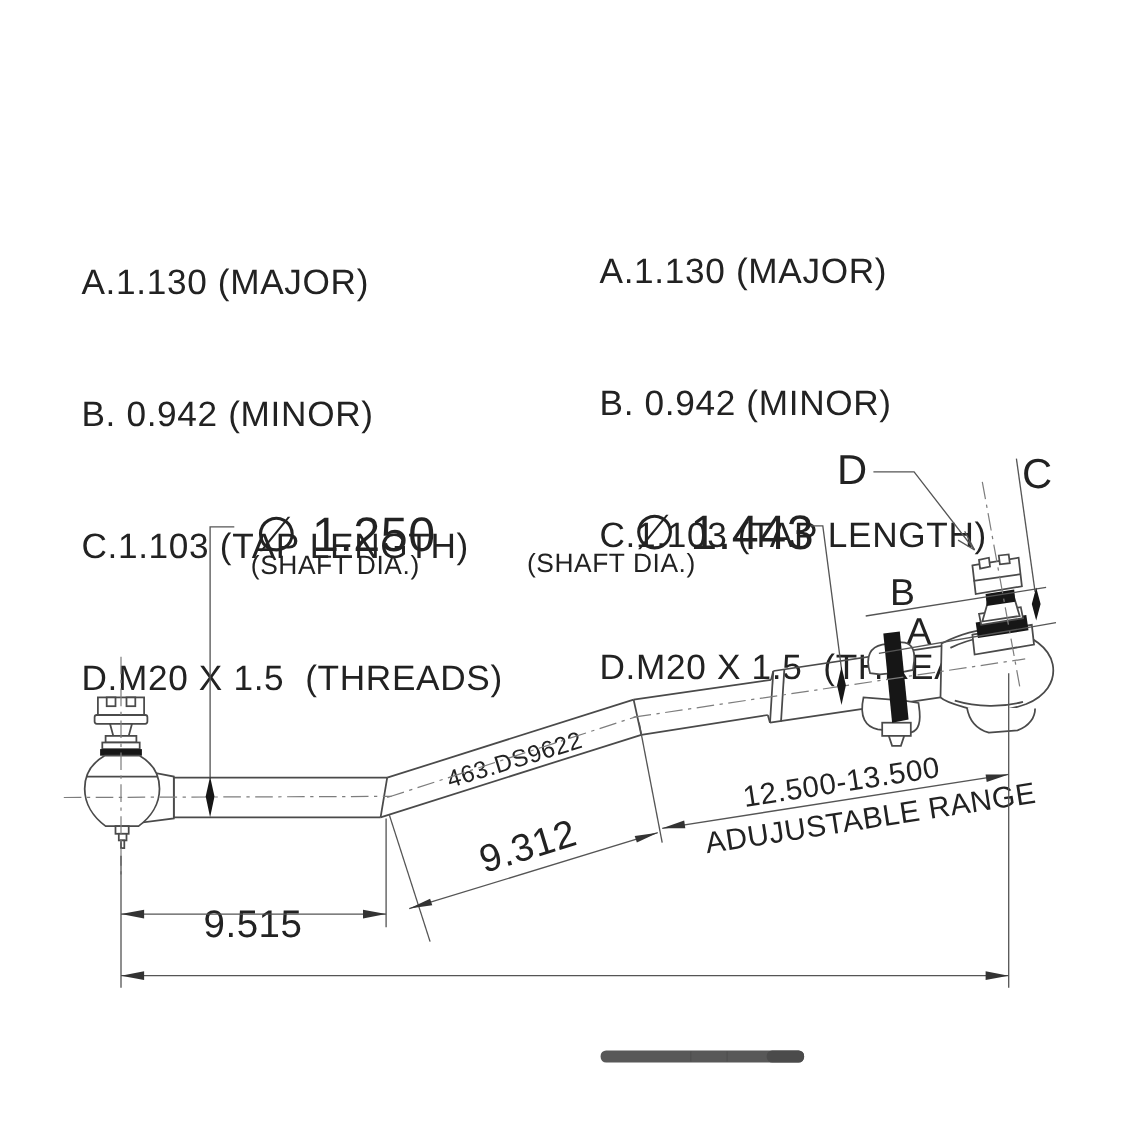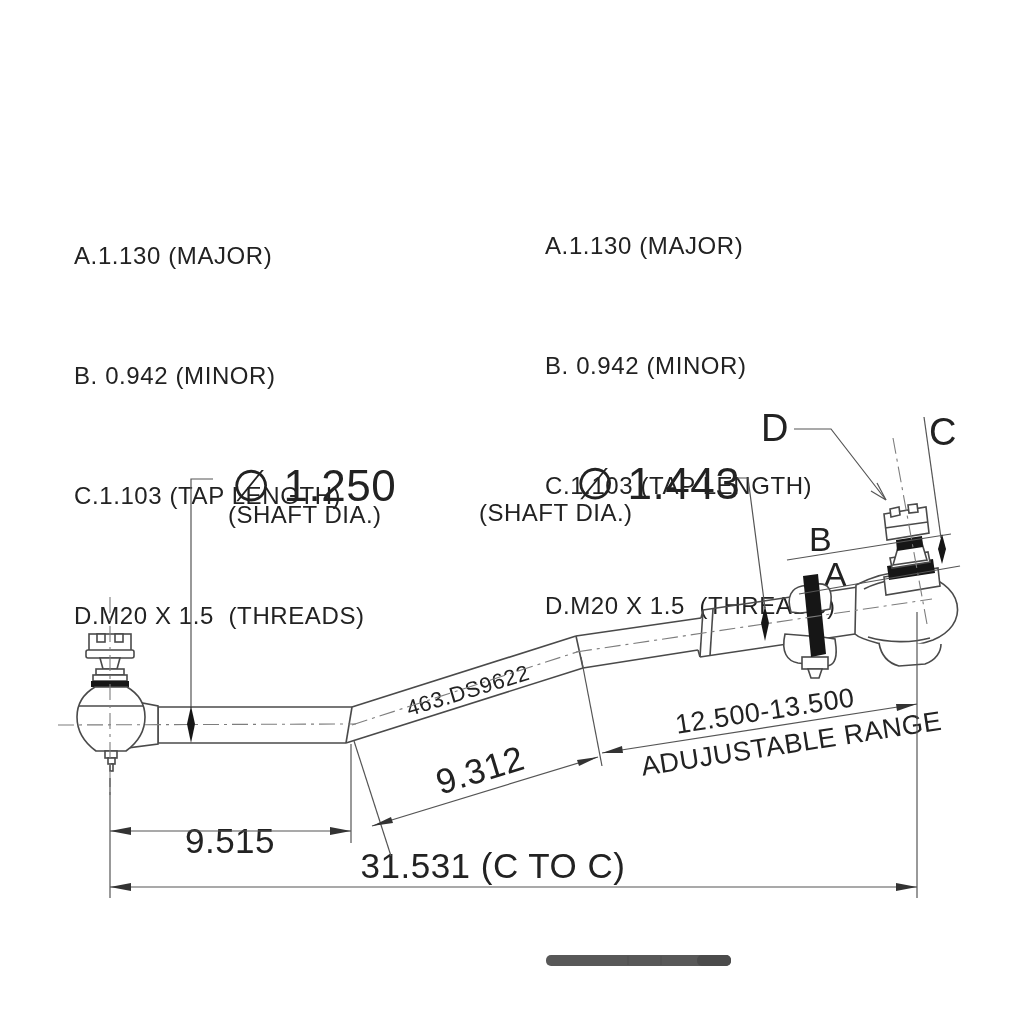--- a/index.html
+++ b/index.html
@@ -2,21 +2,21 @@
 <html><head>
 <meta charset="utf-8">
 <style>
   html,body{margin:0;padding:0;background:#fff;}
   .stage{
     position:relative;width:1024px;height:1024px;background:#ffffff;
     overflow:hidden;font-family:"Liberation Sans",sans-serif;color:#222;
     margin:0 auto;
   }
   .txt{position:absolute;white-space:pre;color:#222;}
-  .spec{font-size:24px;line-height:40px;letter-spacing:.6px;font-weight:400;}
+  .spec{font-size:32px;line-height:40px;letter-spacing:.6px;font-weight:400;}
   .callout-dia{font-size:44px;letter-spacing:.5px;}
   .callout-sub{font-size:24px;letter-spacing:.5px;text-align:right;}
   .pt-label{font-size:38px;letter-spacing:.5px;}
   .dim-num{font-size:35px;letter-spacing:.5px;text-align:center;}
   .dim-sm{font-size:27px;letter-spacing:.5px;text-align:center;}
   .partnum{font-size:22px;letter-spacing:.5px;text-align:center;}
   .rot17{transform:rotate(-17deg);}
   .rot9{transform:rotate(-8.8deg);}
   svg{position:absolute;left:0;top:0;}
   .ol{fill:none;stroke:#4a4a4a;stroke-width:1.6;}
@@ -54,21 +54,20 @@
   <div class="txt pt-label" style="left:929px;top:411px;">C</div>
   <div class="txt pt-label" style="left:809px;top:520px;font-size:34px;">B</div>
   <div class="txt pt-label" style="left:824px;top:555px;font-size:34px;">A</div>
 
   <div class="txt partnum rot17" style="left:398px;top:678px;width:140px;">463.DS9622</div>
 
   <div class="txt dim-num" style="left:168px;top:789px;width:124px;margin-top:32px;">9.515</div>
   <div class="txt dim-num rot17" style="left:420px;top:750px;width:120px;">9.312</div>
   <div class="txt dim-sm rot9" style="left:665px;top:696px;width:200px;">12.500-13.500</div>
   <div class="txt dim-sm rot9" style="left:640px;top:732px;width:260px;">ADUJUSTABLE RANGE</div>
-  <div class="txt dim-num" style="left:353px;top:846px;width:280px;">31.531 (C TO C)</div>
 
   <svg width="1024" height="1024" viewBox="0 0 1024 1024">
 
     <g>
 
       <path class="ol" d="M158,707 L352,707"></path>
       <path class="ol" d="M158,743 L346,743"></path>
       <path class="ol" d="M158,707 L158,743"></path>
       <path class="ol" d="M352,707 L346,743"></path>
 

